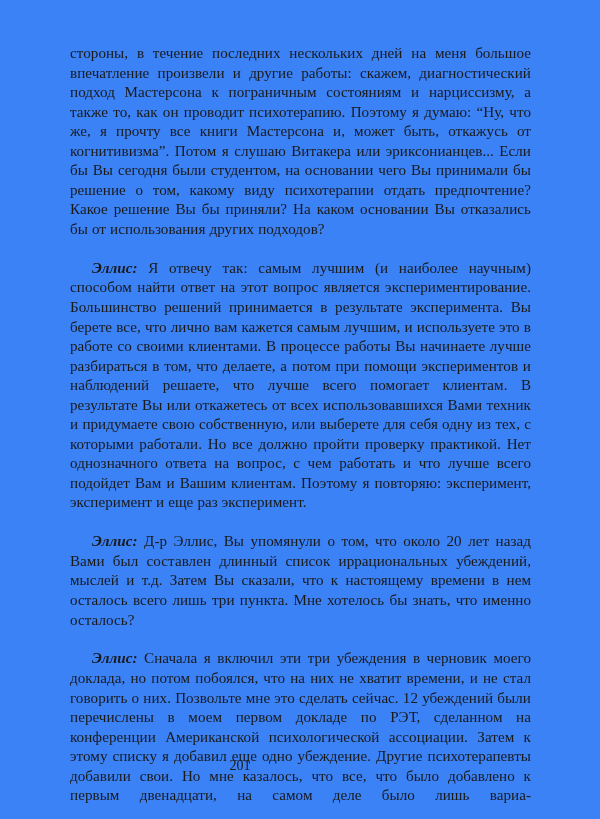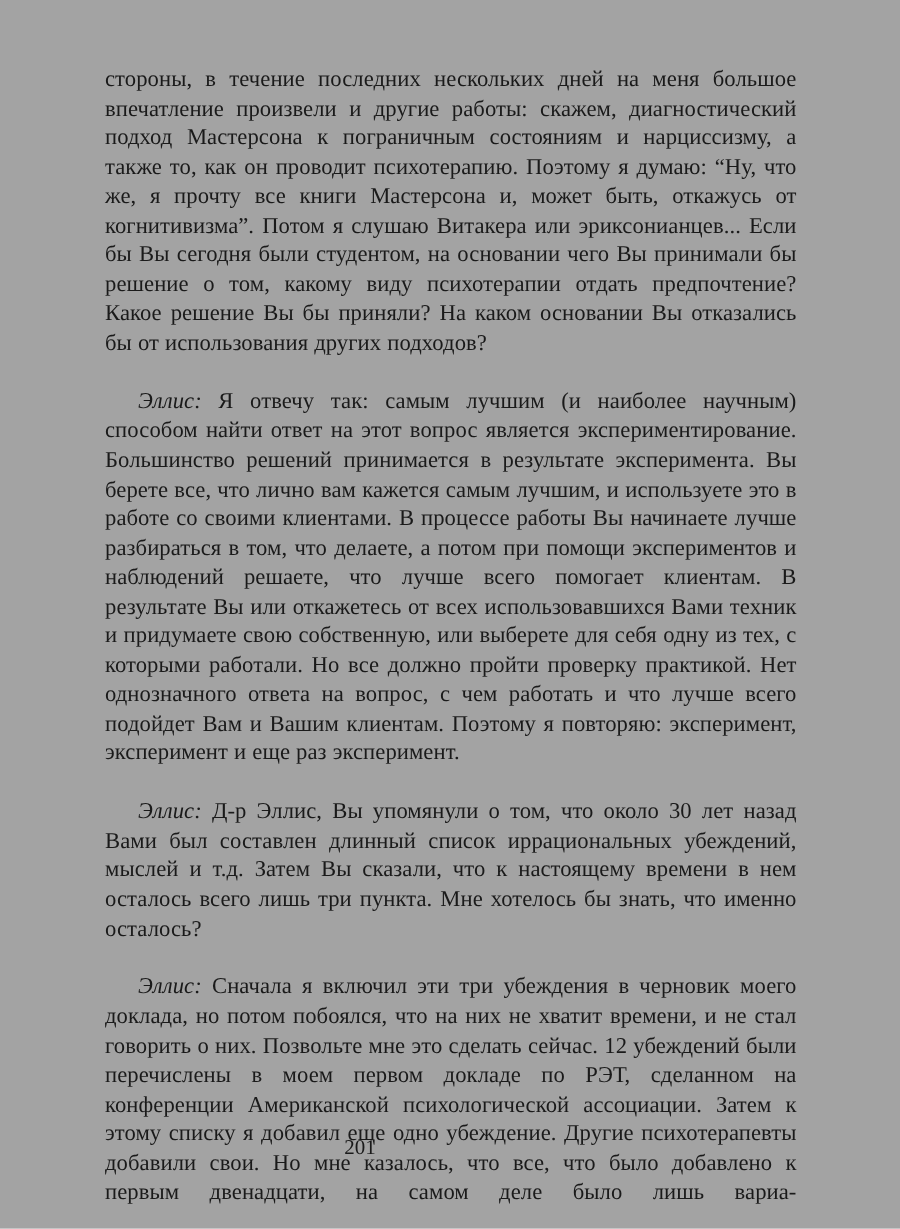--- a/index.html
+++ b/index.html
@@ -15,21 +15,21 @@
     font-family: "Liberation Serif", "DejaVu Serif", serif;
     color: #1a1a1a;
   }
 
   #page {
     position: absolute;
     left: 0;
     top: 0;
     width: 600px;
     height: 819px;
-    background: #a3a3a3;
+    background: #3b82f6;
   }
 
   #text-block {
     position: absolute;
     left: 70px;
     top: 44px;
     width: 461px;
   }
 
   .para {
@@ -46,21 +46,21 @@
 
   .para + .para {
     margin-top: 19.4px;
   }
 
   .para.indent {
     text-indent: 22px;
   }
 
   .speaker {
-    font-weight: normal;
+    font-weight: bold;
     font-style: italic;
   }
 
   
   .para.justify-all {
     text-align-last: justify;
   }
 
   #page-number {
     position: absolute;
@@ -83,21 +83,21 @@
 
     <p class="para">
       <span>стороны, в течение последних нескольких дней на меня большое впечатление произвели и другие работы: скажем, диагностический подход Мастерсона к пограничным состояниям и нарциссизму, а также то, как он проводит психотерапию. Поэтому я думаю: “Ну, что же, я прочту все книги Мастерсона и, может быть, откажусь от когнитивизма”. Потом я слушаю Витакера или эриксонианцев... Если бы Вы сегодня были студентом, на основании чего Вы принимали бы решение о том, какому виду психотерапии отдать предпочтение? Какое решение Вы бы приняли? На каком основании Вы отказались бы от использования других подходов?</span>
     </p>
 
     <p class="para indent">
       <span class="speaker">Эллис:</span><span>&nbsp;</span><span>Я отвечу так: самым лучшим (и наиболее научным) способом найти ответ на этот вопрос является экспериментирование. Большинство решений принимается в результате эксперимента. Вы берете все, что лично вам кажется самым лучшим, и используете это в работе со своими клиентами. В процессе работы Вы начинаете лучше разбираться в том, что делаете, а потом при помощи экспериментов и наблюдений решаете, что лучше всего помогает клиентам. В результате Вы или откажетесь от всех использовавшихся Вами техник и придумаете свою собственную, или выберете для себя одну из тех, с которыми работали. Но все должно пройти проверку практикой. Нет однозначного ответа на вопрос, с чем работать и что лучше всего подойдет Вам и Вашим клиентам. Поэтому я повторяю: эксперимент, эксперимент и еще раз эксперимент.</span>
     </p>
 
     <p class="para indent">
-      <span class="speaker">Эллис:</span><span>&nbsp;</span><span>Д-р Эллис, Вы упомянули о том, что около 30 лет назад Вами был составлен длинный список иррациональных убеждений, мыслей и т.д. Затем Вы сказали, что к настоящему времени в нем осталось всего лишь три пункта. Мне хотелось бы знать, что именно осталось?</span>
+      <span class="speaker">Эллис:</span><span>&nbsp;</span><span>Д-р Эллис, Вы упомянули о том, что около 20 лет назад Вами был составлен длинный список иррациональных убеждений, мыслей и т.д. Затем Вы сказали, что к настоящему времени в нем осталось всего лишь три пункта. Мне хотелось бы знать, что именно осталось?</span>
     </p>
 
     <p class="para indent justify-all">
       <span class="speaker">Эллис:</span><span>&nbsp;</span><span>Сначала я включил эти три убеждения в черновик моего доклада, но потом побоялся, что на них не хватит времени, и не стал говорить о них. Позвольте мне это сделать сейчас. 12 убеждений были перечислены в моем первом докладе по РЭТ, сделанном на конференции Американской психологической ассоциации. Затем к этому списку я добавил еще одно убеждение. Другие психотерапевты добавили свои. Но мне казалось, что все, что было добавлено к первым двенадцати, на самом деле было лишь вариа-</span>
     </p>
 
   </div>
 
   <div id="page-number">201</div>
 

